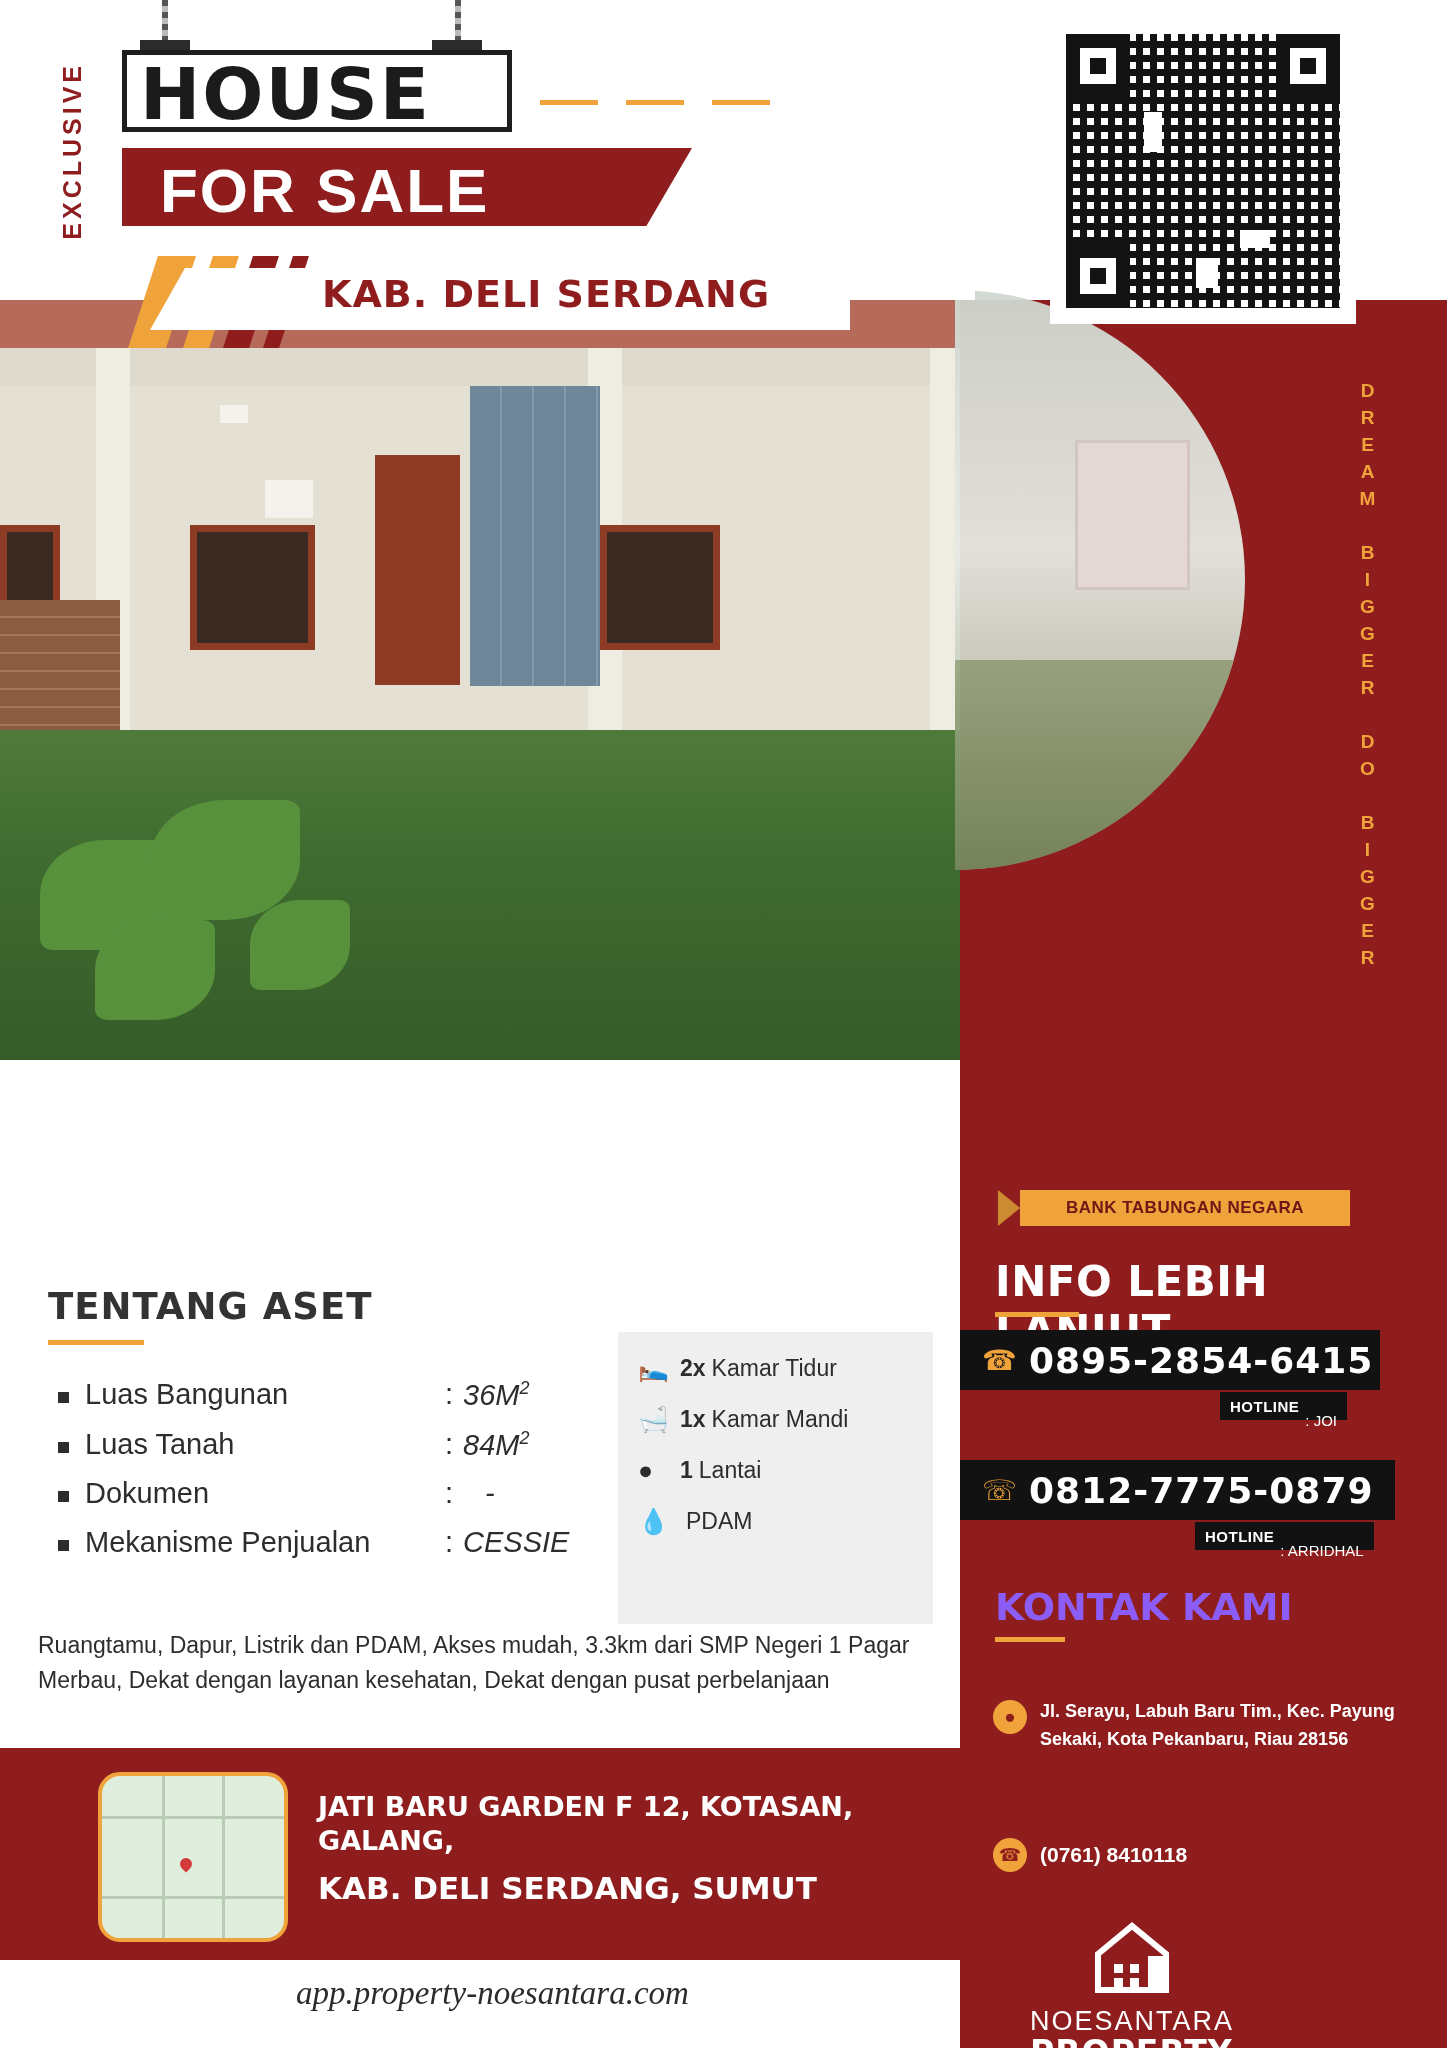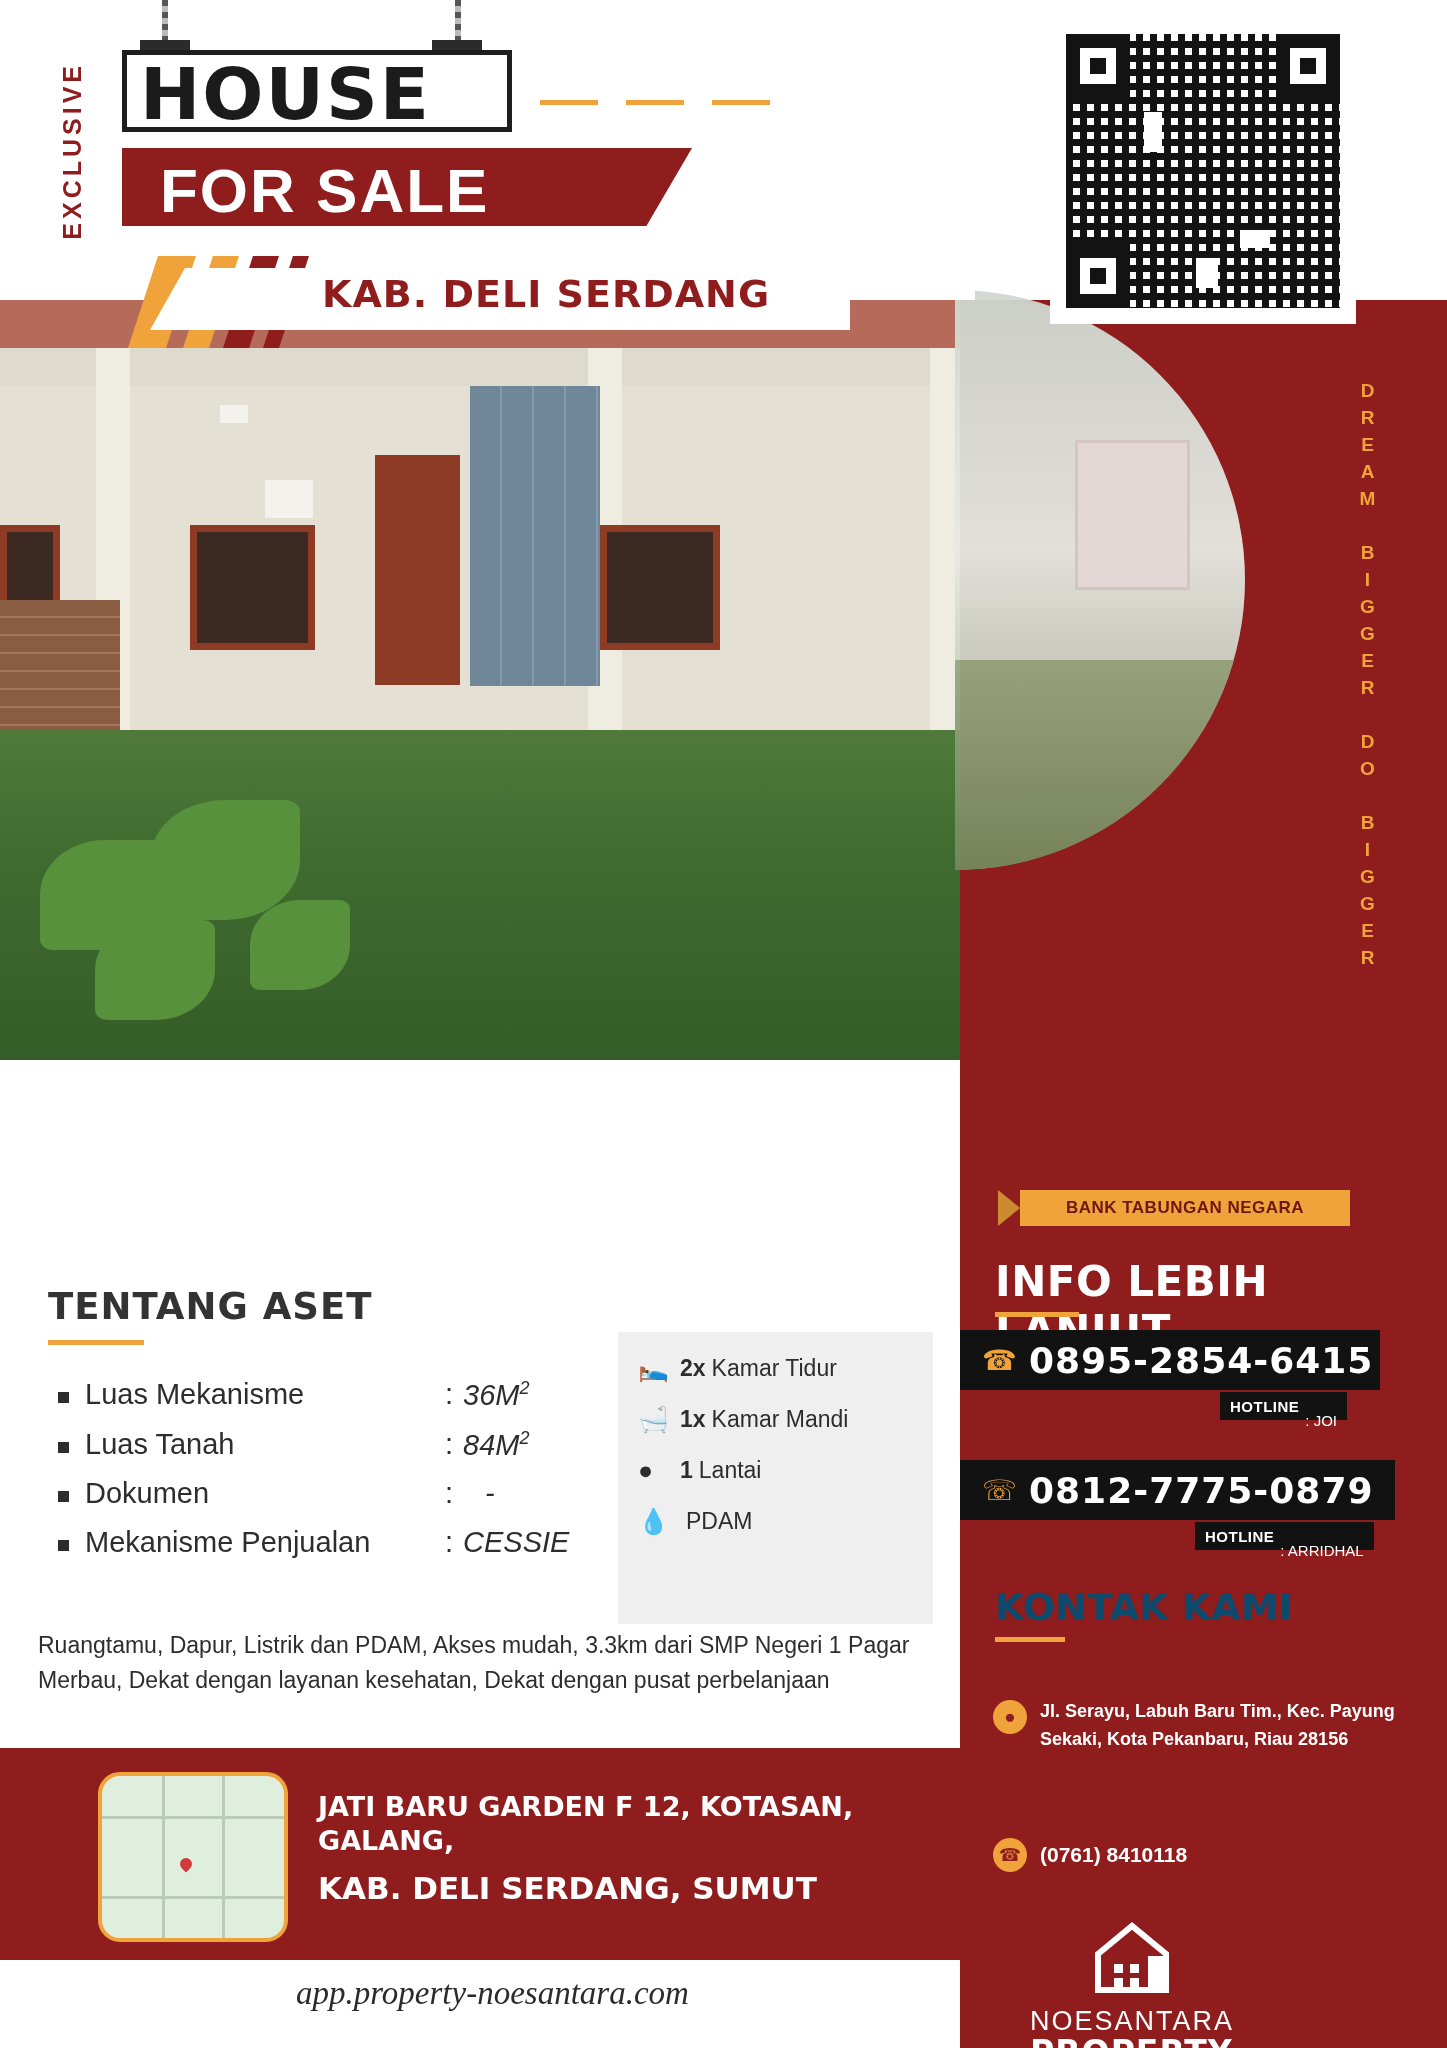--- a/index.html
+++ b/index.html
@@ -309,21 +309,21 @@
     position:absolute; background:#121212; z-index:9;
     display:flex; align-items:center; padding: 4px 10px;
   }
   .hc1 { left: 1220px; top: 1392px; height: 28px; }
   .hc2 { left: 1195px; top: 1522px; height: 28px; }
   .hotline-label { color:#fff; font-size: 15px; font-weight:bold; letter-spacing:.5px; }
   .hotline-name { color:#fff; font-size: 15px; font-weight: normal; margin-left: 6px; margin-top: 28px;}
 
   .kontak-title {
     position:absolute; left: 995px; top: 1585px;
-    font-size: 38px; font-weight: 900; color:#0c4a6e;
+    font-size: 38px; font-weight: 900; color:#8b5cf6;
     z-index:8; font-family: "DejaVu Sans", sans-serif;
   }
   .kontak-rule { position:absolute; left:995px; top:1637px; width:70px; height:5px; background:#f0a33a; z-index:8;}
 
   .addr-pin {
     position:absolute; left: 993px; top: 1700px;
     width: 34px; height: 34px; border-radius: 50%;
     background: #f0a33a; z-index:9;
     display:flex; align-items:center; justify-content:center;
     color:#8f1d1d; font-size: 19px;
@@ -487,21 +487,21 @@
   <div class="orange-stripe os4"></div>
   <div class="kab-band"></div>
   <div class="kab-text">KAB. DELI SERDANG</div>
 
   <div class="tentang-title">TENTANG ASET</div>
   <div class="tentang-rule"></div>
 
   <div class="spec-list">
     <div class="spec-row">
       <div class="spec-bullet"></div>
-      <div class="spec-label">Luas Mekanisme</div>
+      <div class="spec-label">Luas Bangunan</div>
       <div class="spec-colon">:</div>
       <div class="spec-value"><span>36M</span><span class="sup">2</span></div>
     </div>
     <div class="spec-row">
       <div class="spec-bullet"></div>
       <div class="spec-label">Luas Tanah</div>
       <div class="spec-colon">:</div>
       <div class="spec-value"><span>84M</span><span class="sup">2</span></div>
     </div>
     <div class="spec-row">

